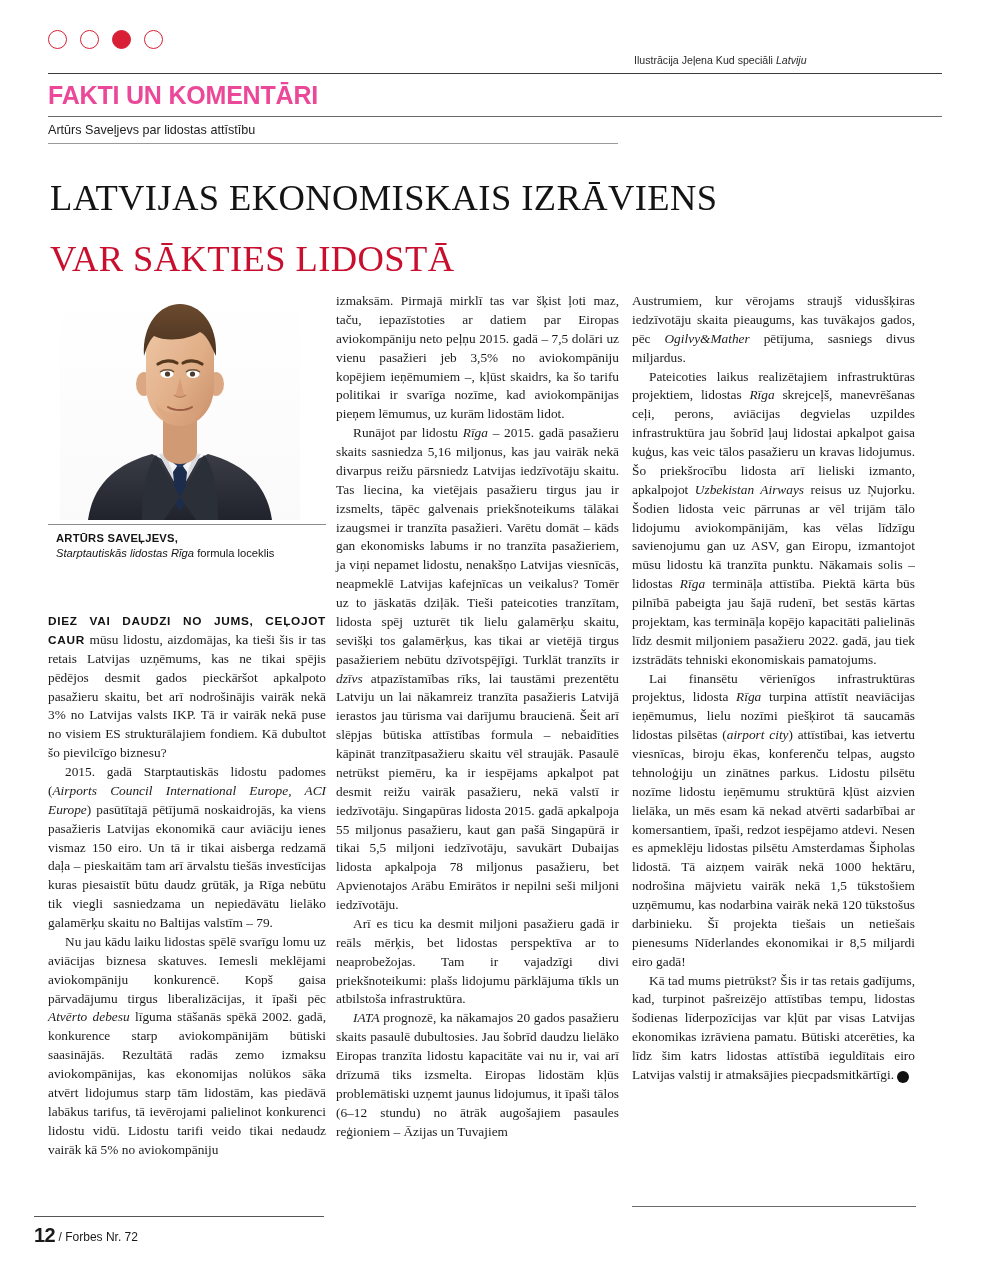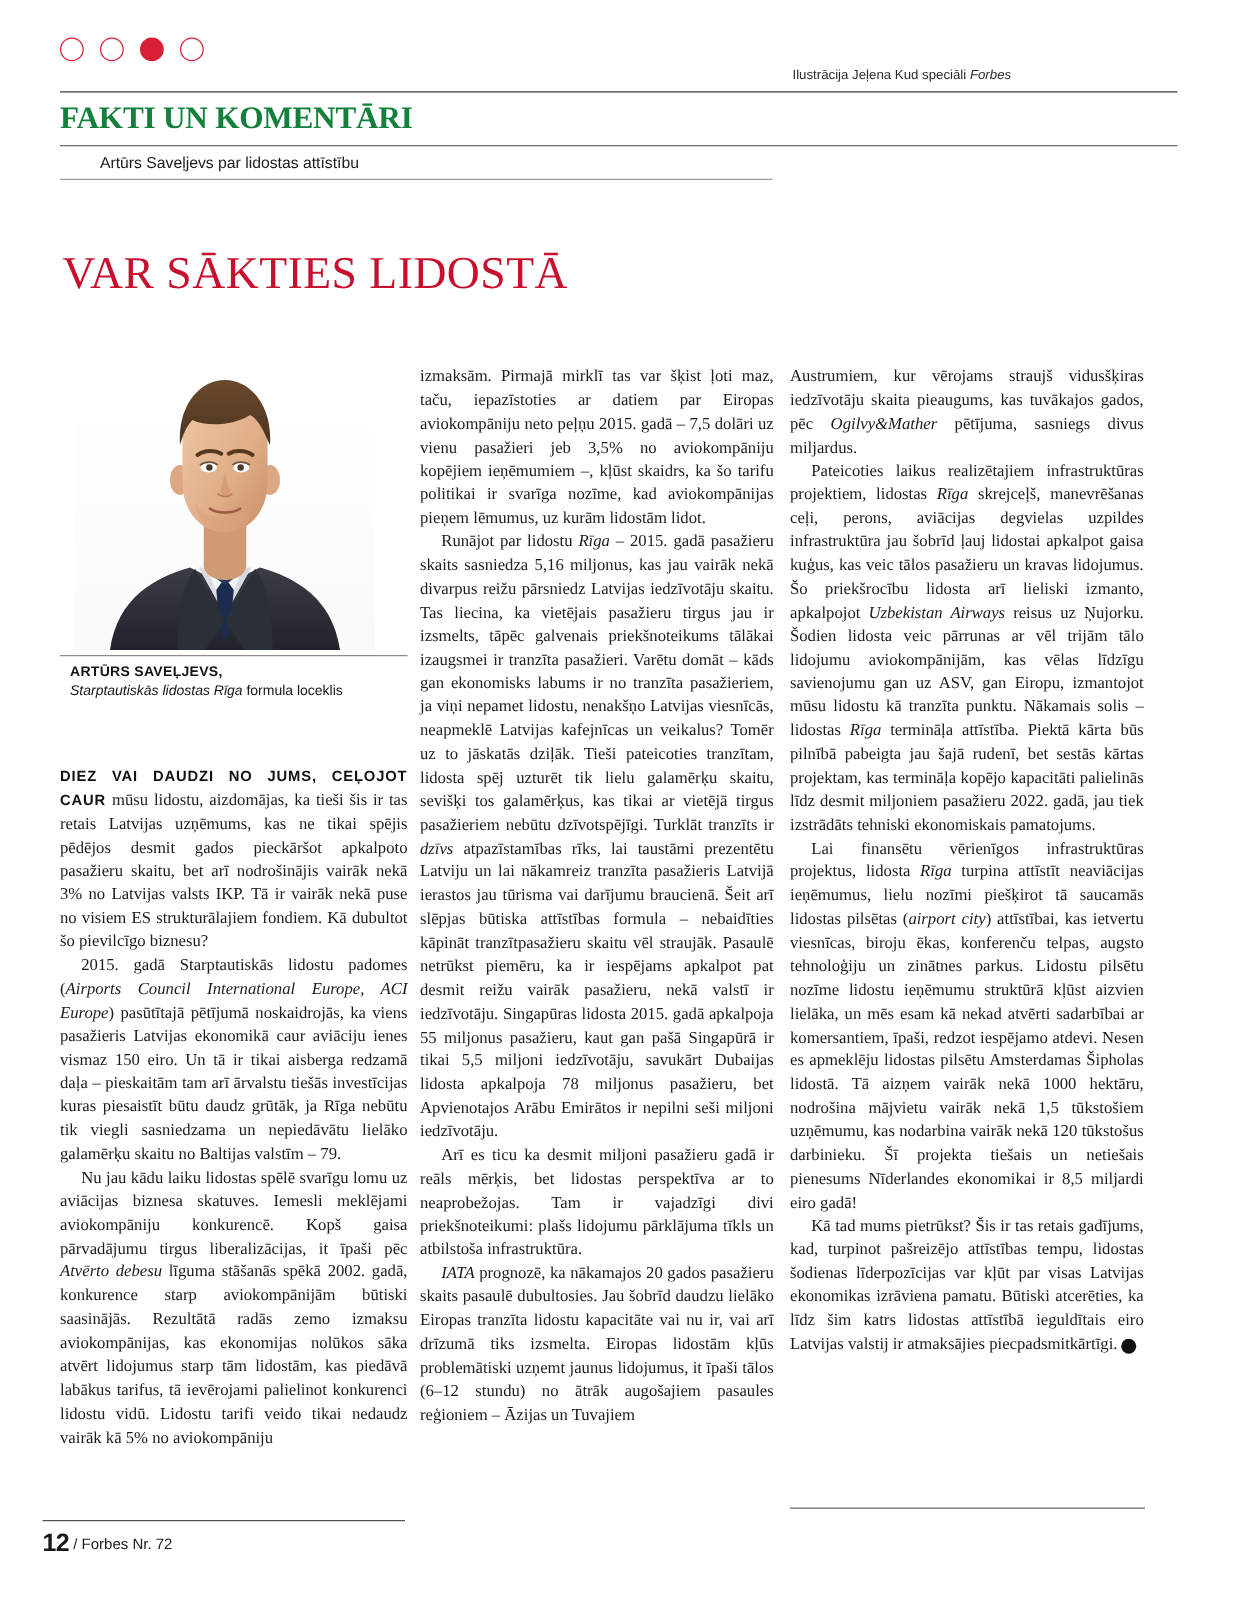--- a/index.html
+++ b/index.html
@@ -48,37 +48,36 @@
   .dot.filled {
     background: #d81f35;
     border-color: #d81f35;
   }
 
   .rule-top {
     border-top: 1.4px solid #3a3a3a;
     margin-top: 21px;
   }
   .section-title {
-    font-family: Liberation Serif, serif;
+    font-family: Liberation Sans, sans-serif;
     font-weight: bold;
     font-size: 25px;
     letter-spacing: -0.2px;
     line-height: 1.15;
     padding: 7px 0 6px 0;
-    color: #15803d;
+    color: #ec4899;
   }
   .rule-mid {
     border-top: 1.1px solid #6a6a6a;
   }
   .subsection {
     font-family: "Liberation Sans", "DejaVu Sans", sans-serif;
     font-size: 12.6px;
     padding: 6px 0 6px 0;
     color: #1c1c1c;
-    margin-left: 32px;
   }
   .rule-thin {
     border-top: 0.9px solid #9a9a9a;
     width: 570px;
   }
   .credit {
     position: absolute;
     left: 634px;
     top: 54px;
     font-family: "Liberation Sans", "DejaVu Sans", sans-serif;
@@ -246,23 +245,24 @@
       <span class="dot filled"></span>
       <span class="dot"></span>
     </div>
     <div class="rule-top"></div>
     <div class="section-title">FAKTI UN KOMENTĀRI</div>
     <div class="rule-mid"></div>
     <div class="subsection">Artūrs Saveļjevs par lidostas attīstību</div>
     <div class="rule-thin"></div>
   </div>
 
-  <div class="credit"><span>Ilustrācija Jeļena Kud speciāli </span><i>Forbes</i></div>
+  <div class="credit"><span>Ilustrācija Jeļena Kud speciāli </span><i>Latviju</i></div>
 
   <div class="headline">
+    <div class="headline-line1">LATVIJAS EKONOMISKAIS IZRĀVIENS</div>
     <div class="headline-line2">VAR SĀKTIES LIDOSTĀ</div>
   </div>
 
   <div class="portrait-wrap">
     <svg class="portrait-svg" width="240" height="228" viewBox="0 0 240 228">
       <defs>
         <linearGradient id="suitG" x1="0" y1="0" x2="0" y2="1">
           <stop offset="0%" stop-color="#3a3d46"></stop>
           <stop offset="100%" stop-color="#20232b"></stop>
         </linearGradient>

